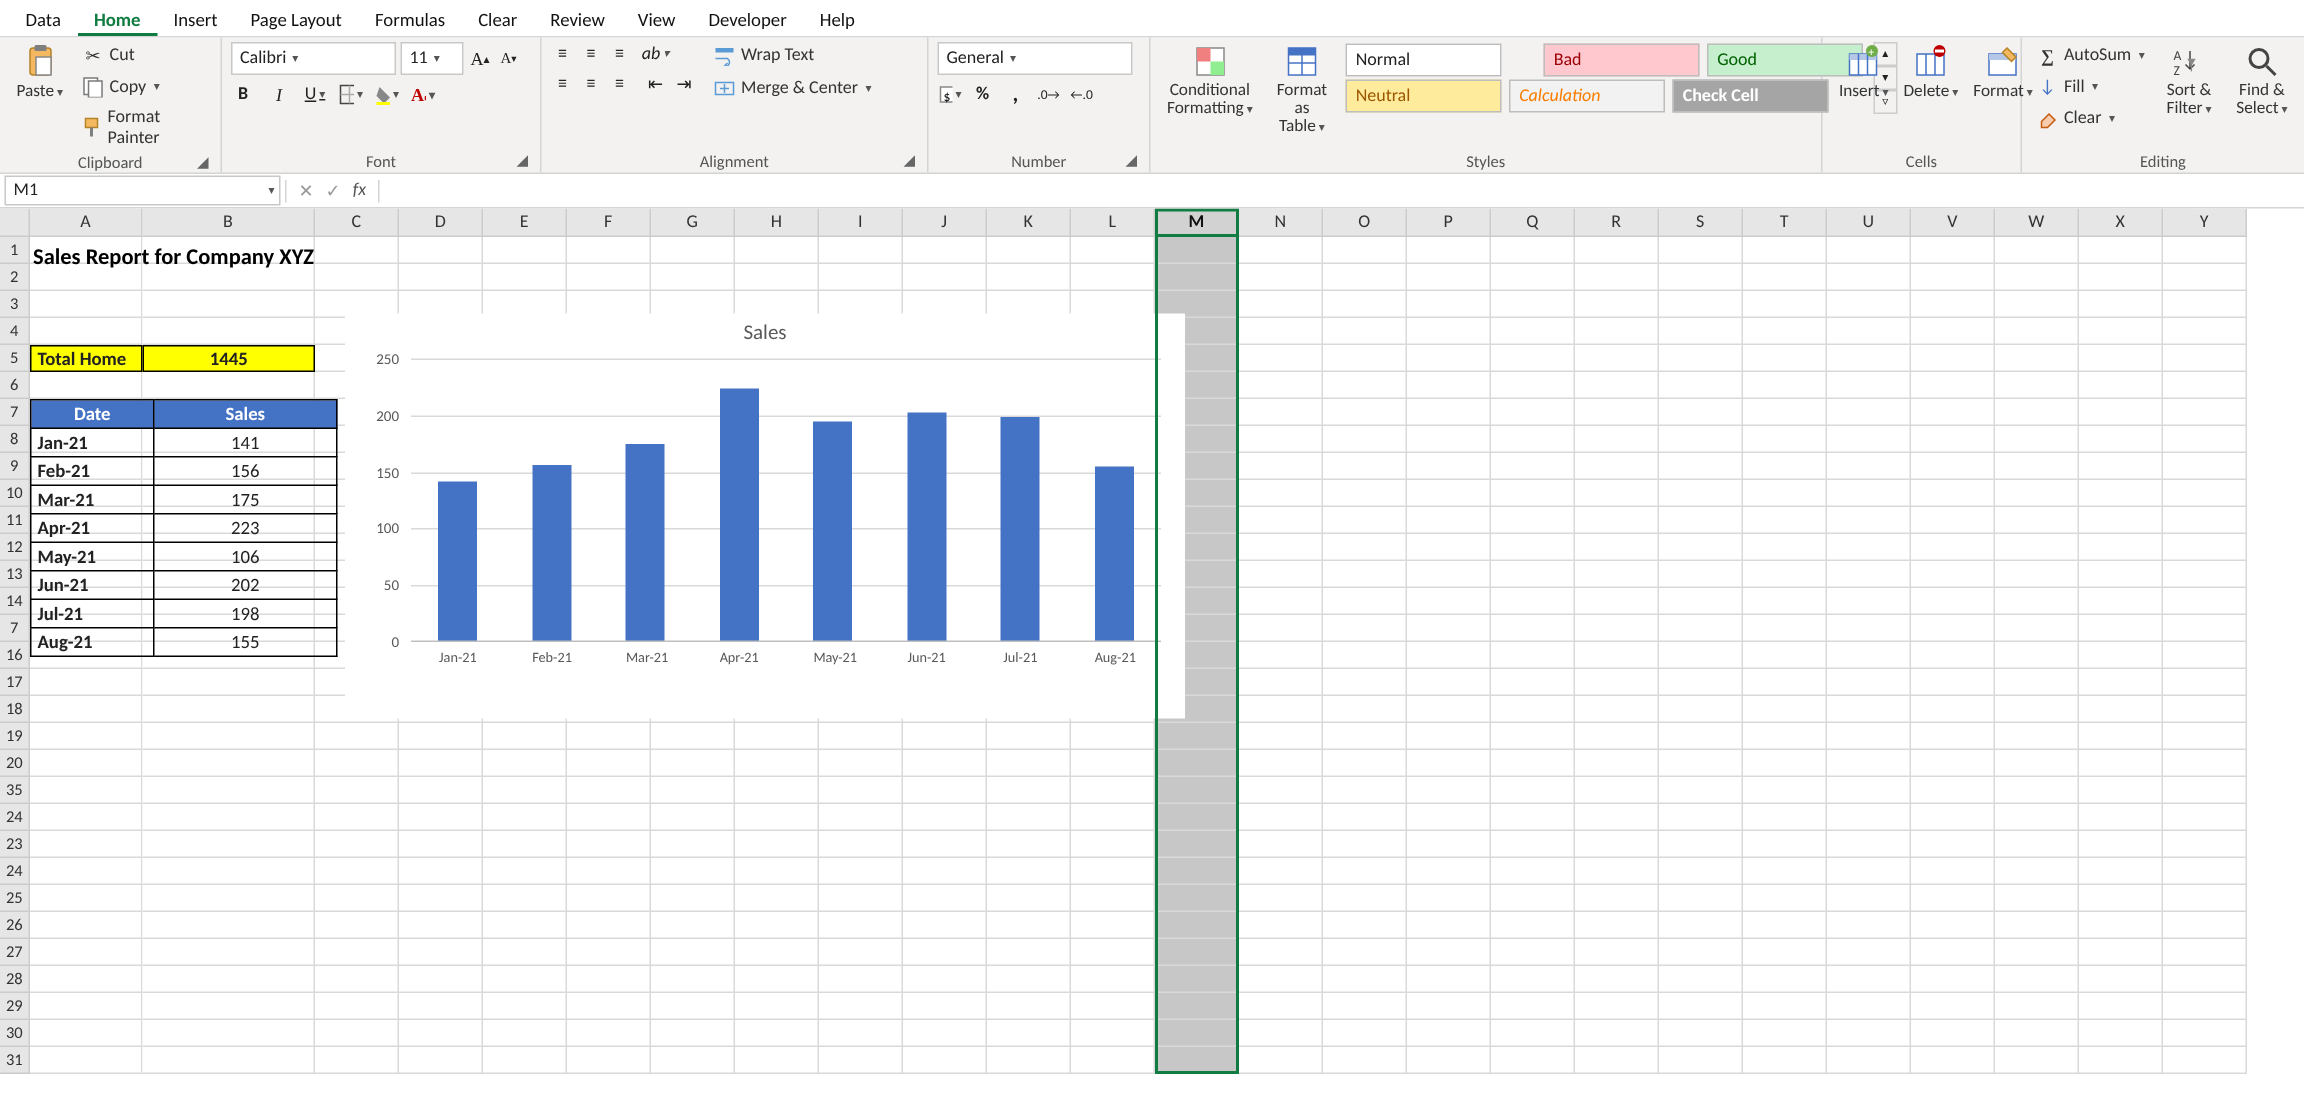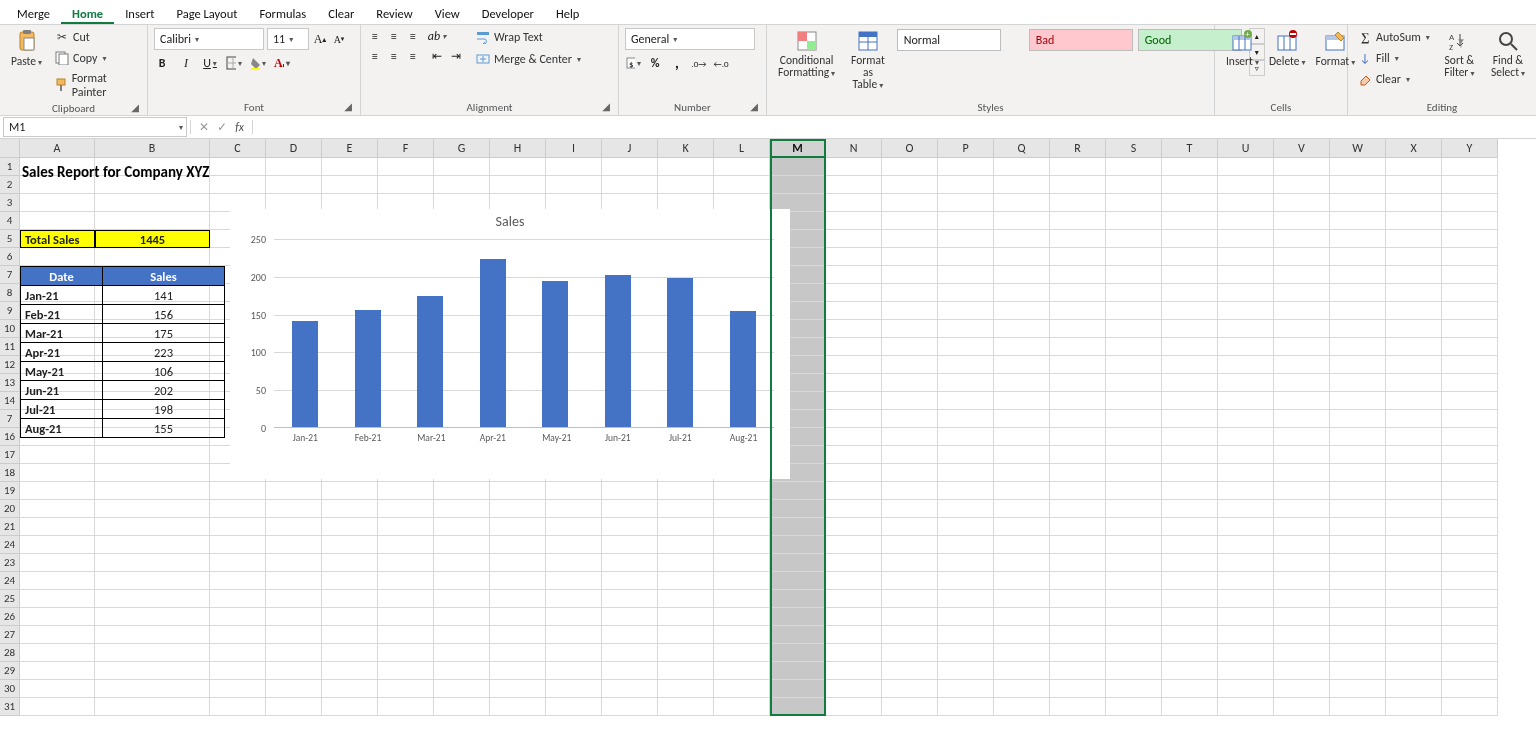--- a/index.html
+++ b/index.html
@@ -67,21 +67,21 @@
   .bars{position:absolute;left:0;bottom:16px;width:100%;height:189px;display:flex;justify-content:space-around;align-items:flex-end;}
   .bar{width:26px;background:#4472c4;}
   .xlabels{position:absolute;left:0;bottom:0;width:100%;display:flex;justify-content:space-around;}
   .xlab{font-size:9.5px;color:#595959;text-align:center;width:26px;white-space:nowrap;}
   svg{display:block;}
 </style>
 </head>
 <body>
 
 <div class="menubar">
-  <div class="mitem">Merge</div>
+  <div class="mitem">Data</div>
   <div class="mitem active">Home</div>
   <div class="mitem">Insert</div>
   <div class="mitem">Page Layout</div>
   <div class="mitem">Formulas</div>
   <div class="mitem">Clear</div>
   <div class="mitem">Review</div>
   <div class="mitem">View</div>
   <div class="mitem">Developer</div>
   <div class="mitem">Help</div>
 </div>
@@ -255,20 +255,25 @@
               <line x1="11" y1="2" x2="11" y2="20" stroke="#4472c4"></line>
             </svg>
           </span>
         <span class="caret" style="line-height:1.05">Format as Table</span>
       </div>
       <div>
         <div class="row">
           <div class="styleBtn sNormal">Normal</div>
           <div class="styleBtn sBad">Bad</div>
           <div class="styleBtn sGood">Good</div>
+        </div>
+        <div class="row">
+          <div class="styleBtn sNeutral">Neutral</div>
+          <div class="styleBtn sCalc">Calculation</div>
+          <div class="styleBtn sCheck">Check Cell</div>
         </div>
       </div>
       <div class="col" style="justify-content:center;gap:0">
         <span class="iconbox" style="border:1px solid #ccc;width:14px;height:14px;font-size:8px">▴</span>
         <span class="iconbox" style="border:1px solid #ccc;width:14px;height:14px;font-size:8px">▾</span>
         <span class="iconbox" style="border:1px solid #ccc;width:14px;height:14px;font-size:8px">▿</span>
       </div>
     </div>
     <div class="label"><span>Styles</span></div>
   </div>
@@ -415,21 +420,21 @@
       <div class="rowhead">11</div>
       <div class="rowhead">12</div>
       <div class="rowhead">13</div>
       <div class="rowhead">14</div>
       <div class="rowhead">7</div>
       <div class="rowhead">16</div>
       <div class="rowhead">17</div>
       <div class="rowhead">18</div>
       <div class="rowhead">19</div>
       <div class="rowhead">20</div>
-      <div class="rowhead">21</div>
+      <div class="rowhead">35</div>
       <div class="rowhead">24</div>
       <div class="rowhead">23</div>
       <div class="rowhead">24</div>
       <div class="rowhead">25</div>
       <div class="rowhead">26</div>
       <div class="rowhead">27</div>
       <div class="rowhead">28</div>
       <div class="rowhead">29</div>
       <div class="rowhead">30</div>
       <div class="rowhead">31</div>
@@ -1270,21 +1275,21 @@
         <div class="cell" style="width: 56px;"></div>
         <div class="cell" style="width: 56px;"></div>
         <div class="cell" style="width: 56px;"></div>
         <div class="cell" style="width: 56px;"></div>
       </div>
     </div>
 
   <div class="report-title">Sales Report for Company XYZ</div>
 
   <div class="totRow">
-    <div style="width:75px">Total Sales</div>
+    <div style="width:75px">Total Home</div>
     <div style="width:115px;justify-content:center">1445</div>
   </div>
 
   <table class="dataTbl">
     <thead>
         <tr>
       <th style="width:73px">Date</th>
       <th style="width:113px">Sales</th>
     </tr>
       </thead>

